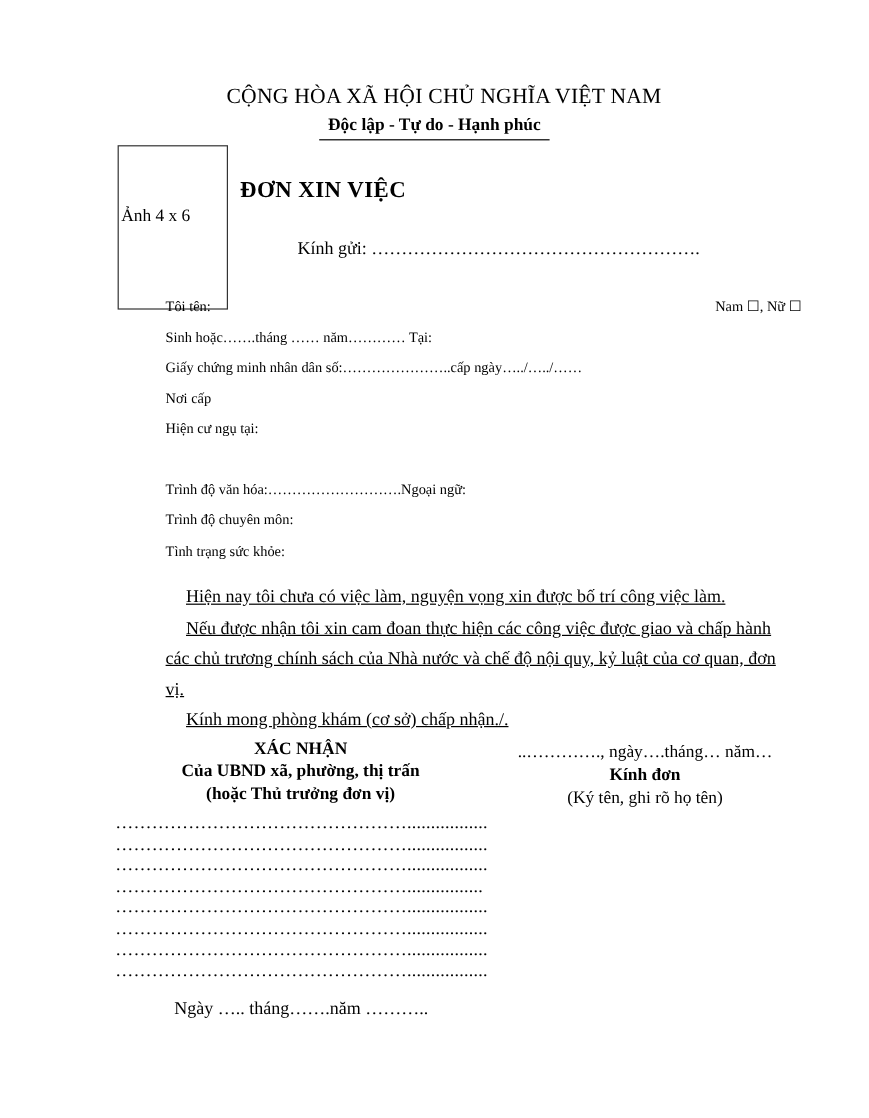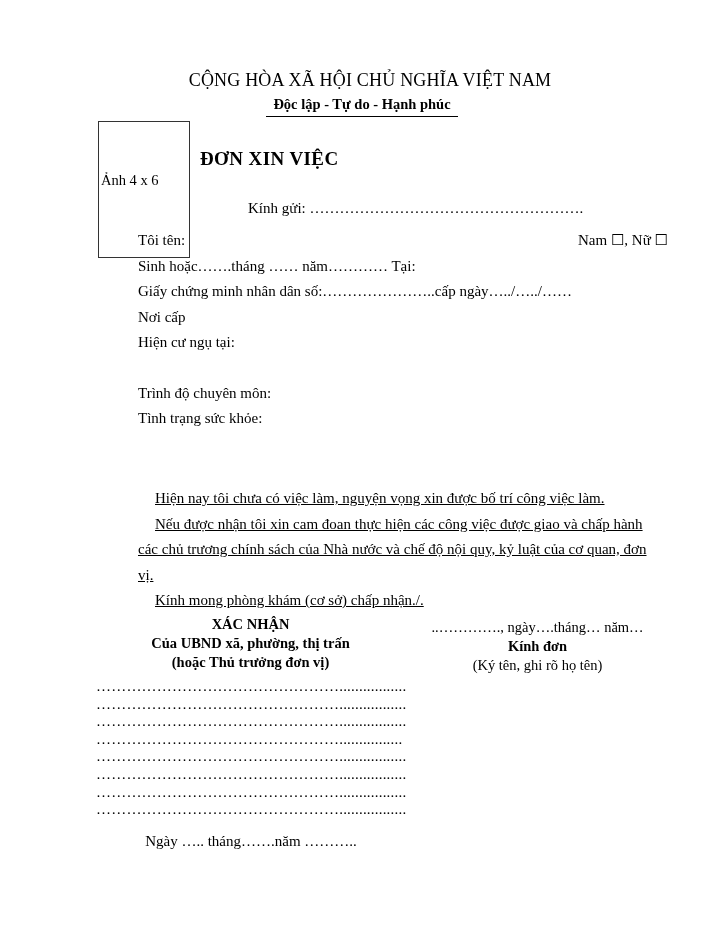--- a/index.html
+++ b/index.html
@@ -96,23 +96,23 @@
     left: 248px;
     font-size: 15px;
     line-height: 20px;
     white-space: nowrap;
   }
 
   
   .fields {
     position: absolute;
     left: 138px;
-    top: 228px;
+    top: 243px;
     width: 520px;
-    font-size: 15px;
+    font-size: 12px;
     line-height: 25.5px;
   }
   .field-row {
     position: relative;
     white-space: nowrap;
   }
   .gender-group {
     position: absolute;
     right: -10px;
     top: 0;
@@ -234,20 +234,23 @@
       <span>Giấy chứng minh nhân dân số:…………………..cấp ngày…../…../……</span>
     </div>
     <div class="field-row">
       <span>Nơi cấp</span>
     </div>
     <div class="field-row">
       <span>Hiện cư ngụ tại:</span>
     </div>
     <div class="spacer-row"></div>
     <div class="field-row">
+      <span>Trình độ văn hóa:……………………….Ngoại ngữ:</span>
+    </div>
+    <div class="field-row">
       <span>Trình độ chuyên môn:</span>
     </div>
     <div class="field-row">
       <span>Tình trạng sức khỏe:</span>
     </div>
   </div>
 
   <div class="body-text">
     <p class="para">Hiện nay tôi chưa có việc làm, nguyện vọng xin được bố trí công việc làm.</p>
     <p class="para">Nếu được nhận tôi xin cam đoan thực hiện các công việc được giao và chấp hành các chủ trương chính sách của Nhà nước và chế độ nội quy, kỷ luật của cơ quan, đơn vị.</p>

